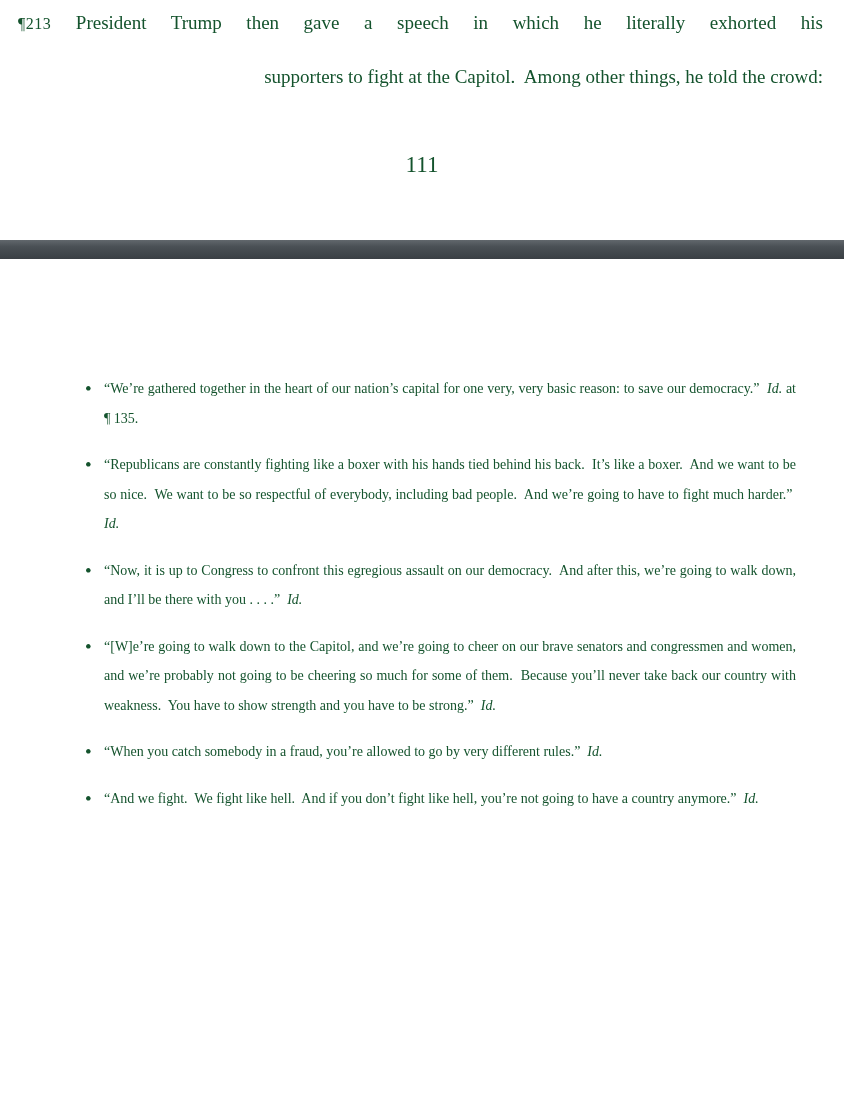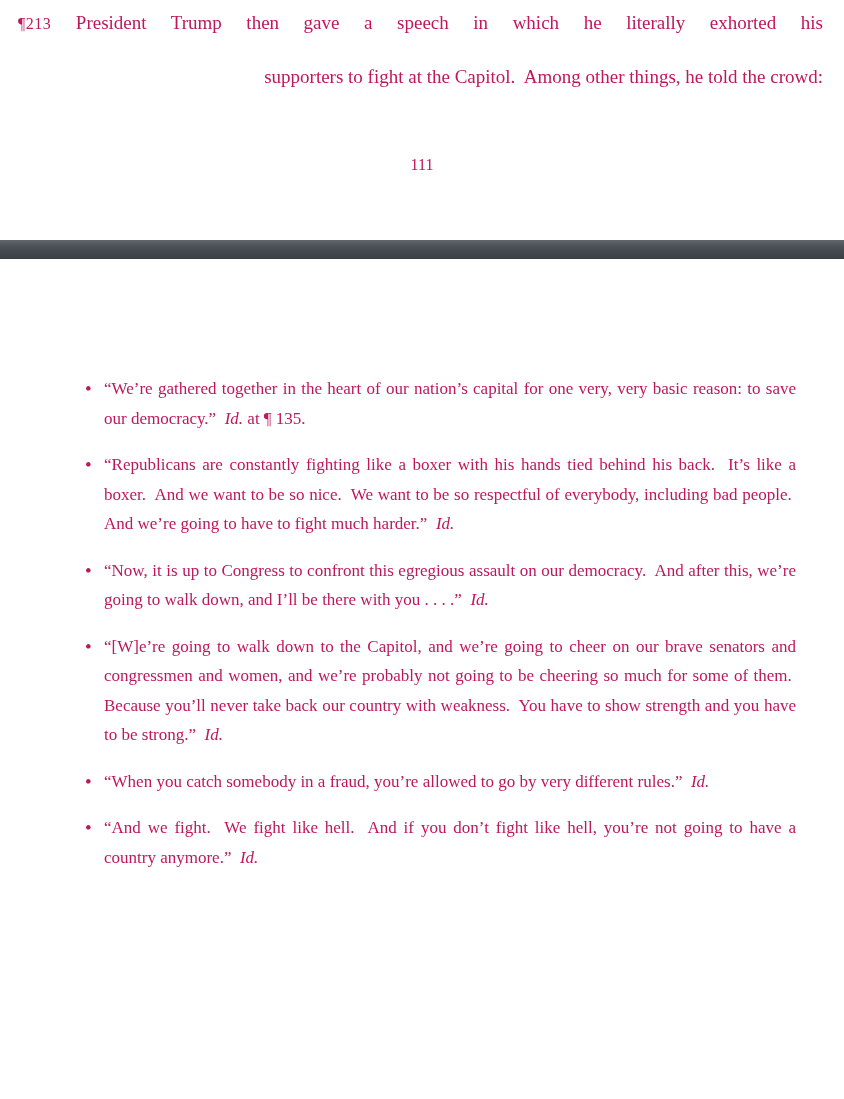--- a/index.html
+++ b/index.html
@@ -7,21 +7,21 @@
     padding: 0;
     background: #ffffff;
   }
   .stage {
     position: relative;
     width: 844px;
     height: 1099px;
     background: #ffffff;
     overflow: hidden;
     font-family: "Liberation Serif", serif;
-    color: #be185d;
+    color: #14532d;
   }
   
   .lead-line {
     position: absolute;
     left: 18px;
     width: 805px;
     font-size: 19px;
     line-height: 54px;
     white-space: normal;
   }
@@ -37,42 +37,42 @@
   .para-num {
     font-size: 16px;
     letter-spacing: 0.5px;
   }
   .page-number {
     position: absolute;
     top: 150px;
     left: 0;
     width: 100%;
     text-align: center;
-    font-size: 16px;
+    font-size: 23px;
     line-height: 29px;
   }
   
   .separator {
     position: absolute;
     top: 240px;
     left: 0;
     width: 100%;
     height: 19px;
     background: linear-gradient(to bottom, #61676c 0%, #4a5055 35%, #3a3f44 100%);
   }
   
   .quotes {
     position: absolute;
     top: 374px;
     left: 0;
     right: 0;
     margin: 0;
     padding: 0;
     list-style: none;
-    font-size: 17px;
+    font-size: 14px;
     line-height: 29.5px;
   }
   .quotes li {
     position: relative;
     margin: 0 48px 17px 104px;
     text-align: justify;
   }
   .quotes li::before {
     content: "\2022";
     position: absolute;

